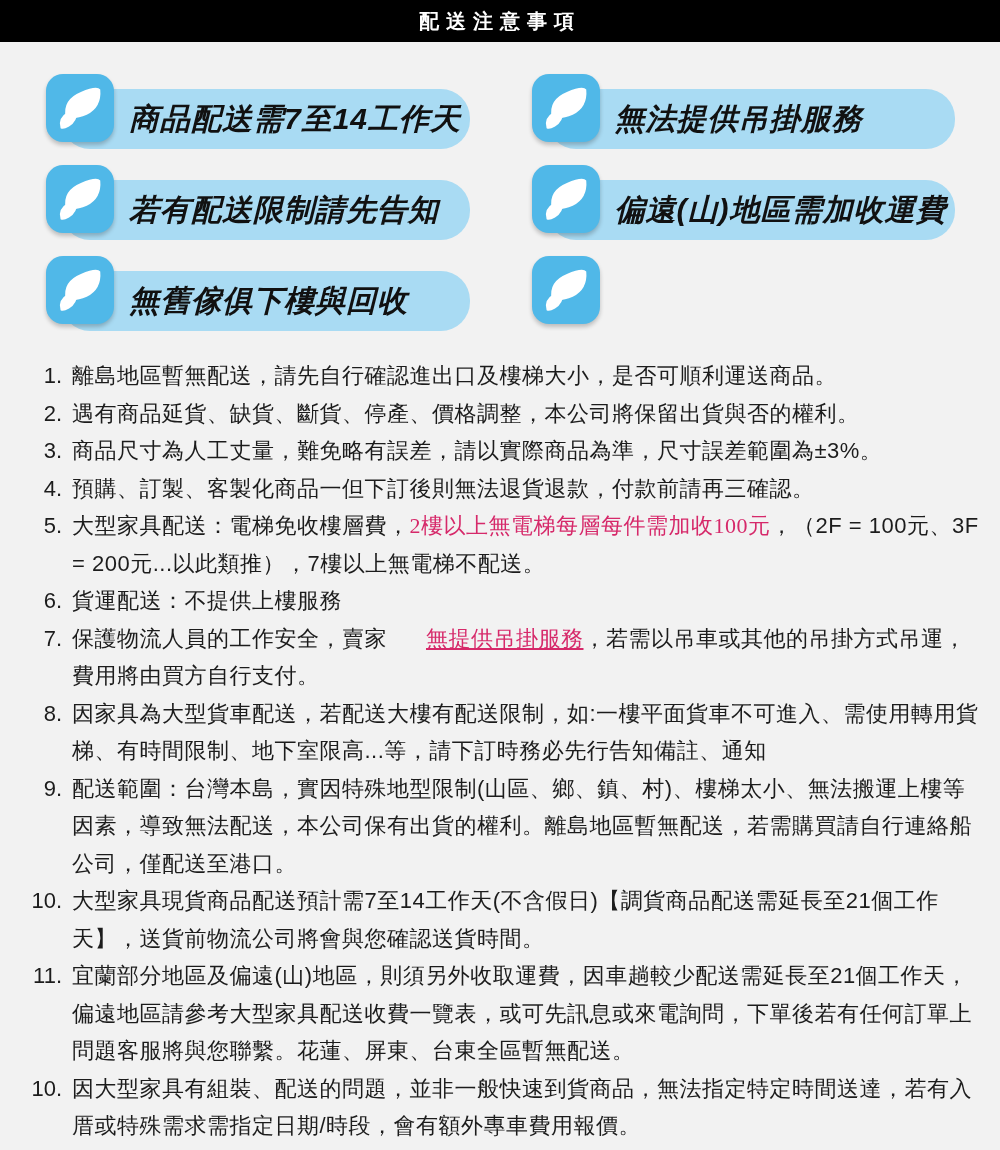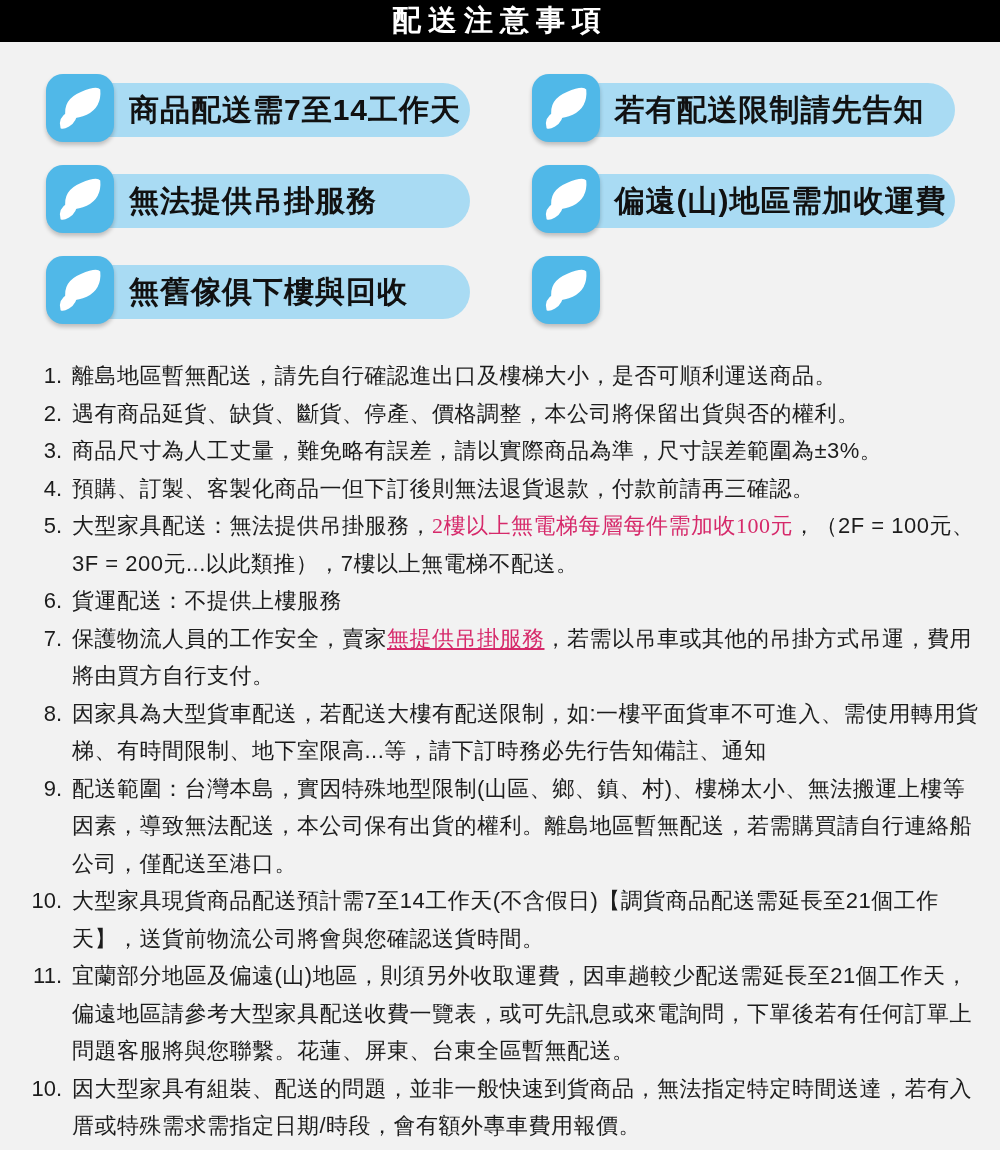--- a/index.html
+++ b/index.html
@@ -13,40 +13,41 @@
 
   
   .header {
     height: 42px;
     background: var(--header-bg, #000);
     display: flex; align-items: center; justify-content: center;
   }
   .header h1 {
     margin: 2px;
     color: var(--header-fg, #fff);
-    font-size: 29px;
+    font-size: 20px;
     font-weight: bold;
     letter-spacing: 7px;
   }
 
   
   .badges {
     display: grid;
     grid-template-columns: 1fr 1fr;
     column-gap: 62px;
     row-gap: 23px;
     padding: 32px 45px 0 46px;
   }
   .badge { position: relative; height: 68px; }
   .badge-pill {
-    position: absolute; left: 15px; right: 0; top: 9px; height: 54px;
+    position: absolute; left: 15px; right: 0; top: 15px; height: 60px;
     background: var(--pill-bg, #a9dbf3);
     border-radius: 29px;
     display: flex; align-items: center;
     padding-left: 68px;
+    font-style: italic;
   }
   .badge-label {
     font-size: 30px;
     font-weight: bold;
     color: #111;
     letter-spacing: 1px;
     white-space: nowrap;
   }
   .badge-icon {
     position: absolute; left: 0; top: 0;
@@ -73,21 +74,21 @@
   }
   .note-text {
     flex: 1;
     margin-left: 10px;
     font-size: 22px;
     line-height: 37.5px;
     color: #1c1c1c;
     letter-spacing: 0.5px;
   }
   .note-text .red { color: var(--accent, #d6296a); font-family: Liberation Serif, serif; }
-  .note-text .underline { text-decoration: underline; }
+  .note-text .underline { text-decoration: underline; margin-left: 39px; }
 </style>
 </head>
 <body>
 
 <div class="page">
 
   <div class="header">
     <h1>配送注意事項</h1>
   </div>
 
@@ -105,33 +106,33 @@
   </div>
 
   <div class="badge">
     <span class="badge-icon">
       <svg viewBox="0 0 64 64" aria-hidden="true">
         <path d="M15 43 Q11 22 33 13 Q52 5 56 10 Q58 31 40 40 Q26 46 15 43 Z"></path>
         <path d="M9 56 Q5 44 17 37 Q27 31 29 35 Q29 48 19 54 Q12 58 9 56 Z"></path>
       </svg>
     </span>
     <span class="badge-pill">
+      <span class="badge-label">無法提供吊掛服務</span>
+    </span>
+  </div>
+
+  <div class="badge">
+    <span class="badge-icon">
+      <svg viewBox="0 0 64 64" aria-hidden="true">
+        <path d="M15 43 Q11 22 33 13 Q52 5 56 10 Q58 31 40 40 Q26 46 15 43 Z"></path>
+        <path d="M9 56 Q5 44 17 37 Q27 31 29 35 Q29 48 19 54 Q12 58 9 56 Z"></path>
+      </svg>
+    </span>
+    <span class="badge-pill">
       <span class="badge-label">若有配送限制請先告知</span>
-    </span>
-  </div>
-
-  <div class="badge">
-    <span class="badge-icon">
-      <svg viewBox="0 0 64 64" aria-hidden="true">
-        <path d="M15 43 Q11 22 33 13 Q52 5 56 10 Q58 31 40 40 Q26 46 15 43 Z"></path>
-        <path d="M9 56 Q5 44 17 37 Q27 31 29 35 Q29 48 19 54 Q12 58 9 56 Z"></path>
-      </svg>
-    </span>
-    <span class="badge-pill">
-      <span class="badge-label">無法提供吊掛服務</span>
     </span>
   </div>
 
   <div class="badge">
     <span class="badge-icon">
       <svg viewBox="0 0 64 64" aria-hidden="true">
         <path d="M15 43 Q11 22 33 13 Q52 5 56 10 Q58 31 40 40 Q26 46 15 43 Z"></path>
         <path d="M9 56 Q5 44 17 37 Q27 31 29 35 Q29 48 19 54 Q12 58 9 56 Z"></path>
       </svg>
     </span>
@@ -178,21 +179,21 @@
     <span class="note-text"><span>商品尺寸為人工丈量，難免略有誤差，請以實際商品為準，尺寸誤差範圍為±3%。</span></span>
   </div>
 
   <div class="note">
     <span class="note-num">4.</span>
     <span class="note-text"><span>預購、訂製、客製化商品一但下訂後則無法退貨退款，付款前請再三確認。</span></span>
   </div>
 
   <div class="note">
     <span class="note-num">5.</span>
-    <span class="note-text"><span>大型家具配送：無法提供吊掛服務，</span><span class="red">2樓以上無電梯每層每件需加收100元</span><span>，（2F = 100元、3F = 200元...以此類推），7樓以上無電梯不配送。</span></span>
+    <span class="note-text"><span>大型家具配送：電梯免收樓層費，</span><span class="red">2樓以上無電梯每層每件需加收100元</span><span>，（2F = 100元、3F = 200元...以此類推），7樓以上無電梯不配送。</span></span>
   </div>
 
   <div class="note">
     <span class="note-num">6.</span>
     <span class="note-text"><span>貨運配送：不提供上樓服務</span></span>
   </div>
 
   <div class="note">
     <span class="note-num">7.</span>
     <span class="note-text"><span>保護物流人員的工作安全，賣家</span><span class="red underline">無提供吊掛服務</span><span>，若需以吊車或其他的吊掛方式吊運，費用將由買方自行支付。</span></span>

